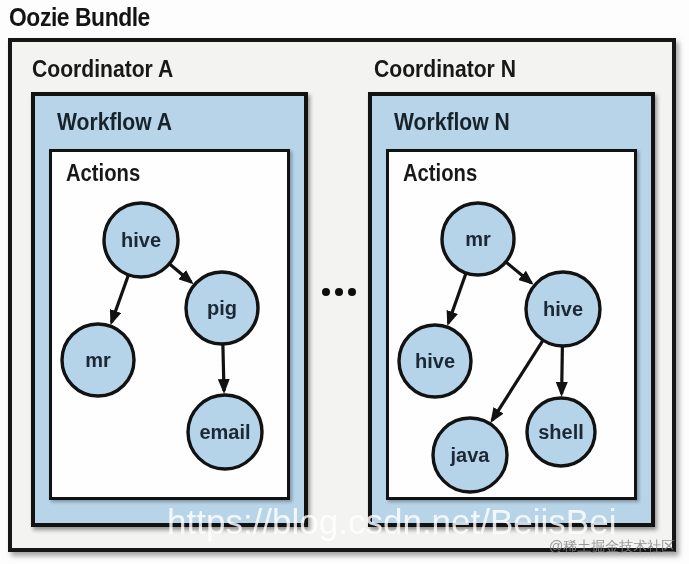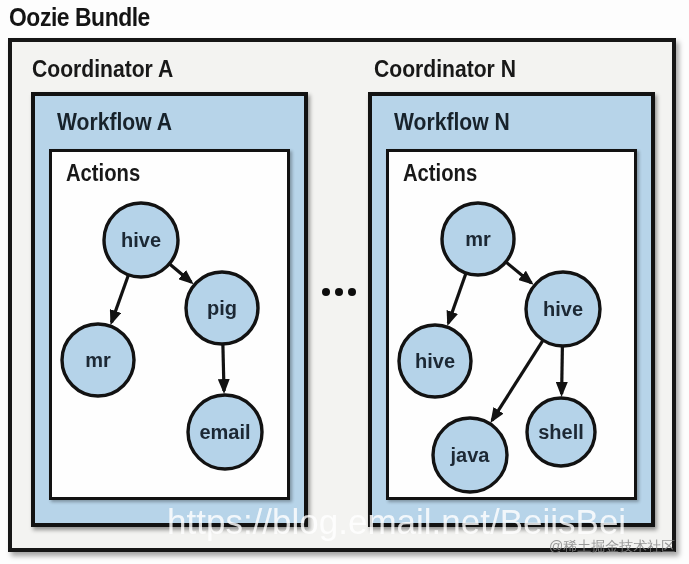--- a/index.html
+++ b/index.html
@@ -141,16 +141,16 @@
           </g>
           <g>
             <circle cx="172" cy="280" r="34" fill="#b5d3e9" stroke="#121212" stroke-width="3.4"></circle>
             <text x="172" y="287" text-anchor="middle" class="node-label">shell</text>
           </g>
         </svg>
       <div class="actions-label condensed">Actions</div>
     </div>
   </div>
 
-  <div class="watermark-url">https://blog.email.net/BeiisBei</div>
+  <div class="watermark-url">https://blog.csdn.net/BeiisBei</div>
   <div class="watermark-community">@稀土掘金技术社区</div>
 
 </div>
 
 </body></html>

